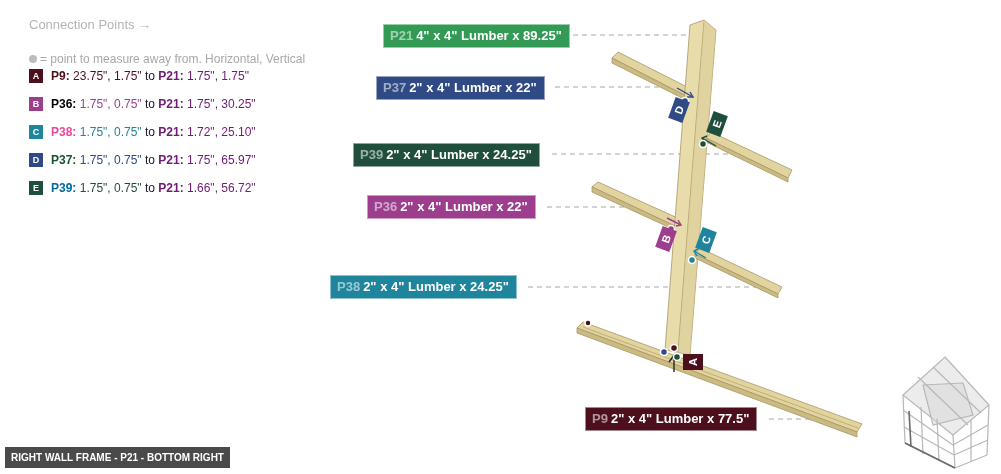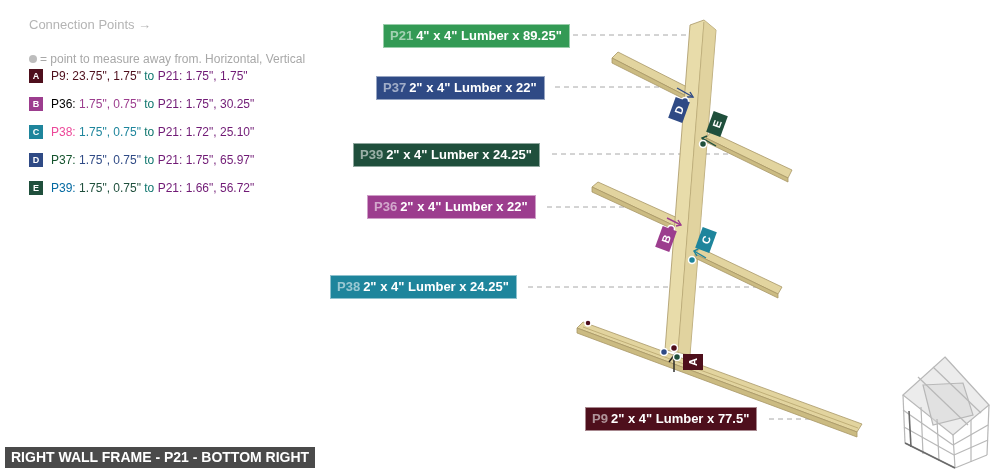--- a/index.html
+++ b/index.html
@@ -9,34 +9,34 @@
   }
   .legend { position: absolute; left: 29px; top: 15px; }
   .legend-title { font-size: 13px; color: #b4b4b4; height: 20px; line-height: 20px; }
   .legend-note { font-size: 12px; color: #a8a8a8; margin-top: 14px; height: 20px; line-height: 20px; }
   .legend-note .dot { display: inline-block; width: 8px; height: 8px; border-radius: 50%; background: #bdbdbd; margin-right: 3px; vertical-align: -0px; }
   .conn-row { position: absolute; left: 0; font-size: 12px; white-space: nowrap; height: 16px; line-height: 16px; }
   .badge {
     display: inline-block; width: 14px; height: 14px; color: #fff; font-weight: bold;
     font-size: 9px; text-align: center; line-height: 14px; margin-right: 8px; vertical-align: 1px;
   }
-  .conn-row b { font-weight: normal; }
-  .to { color: #0f766e; }
+  .conn-row b { font-weight: bold; }
+  .to { color: #0f172a; }
   .p21 { color: #701a75; }
 
   .part-label {
     position: absolute; height: 22px; line-height: 22px; padding: 0 7px 0 6px;
     font-size: 13px; font-weight: bold; color: #ffffff; white-space: nowrap;
     border: 1px solid rgba(255,255,255,0.5);
   }
   .part-label .pid { opacity: 0.55; margin-right: 3px; }
 
   .view-caption {
     position: absolute; left: 5px; top: 447px; height: 21px; line-height: 21px;
-    padding: 0 6px; background: #4a4a4a; color: #ffffff; font-size: 14px; font-weight: bold;
+    padding: 0 6px; background: #4a4a4a; color: #ffffff; font-size: 10px; font-weight: bold;
   }
   svg.scene { position: absolute; left: 0; top: 0; }
   .thumb { position: absolute; left: 893px; top: 355px; width: 103px; height: 115px; }
 </style>
 </head>
 <body>
 
 <div class="legend">
   <div class="legend-title">Connection Points →</div>
   <div class="legend-note">

